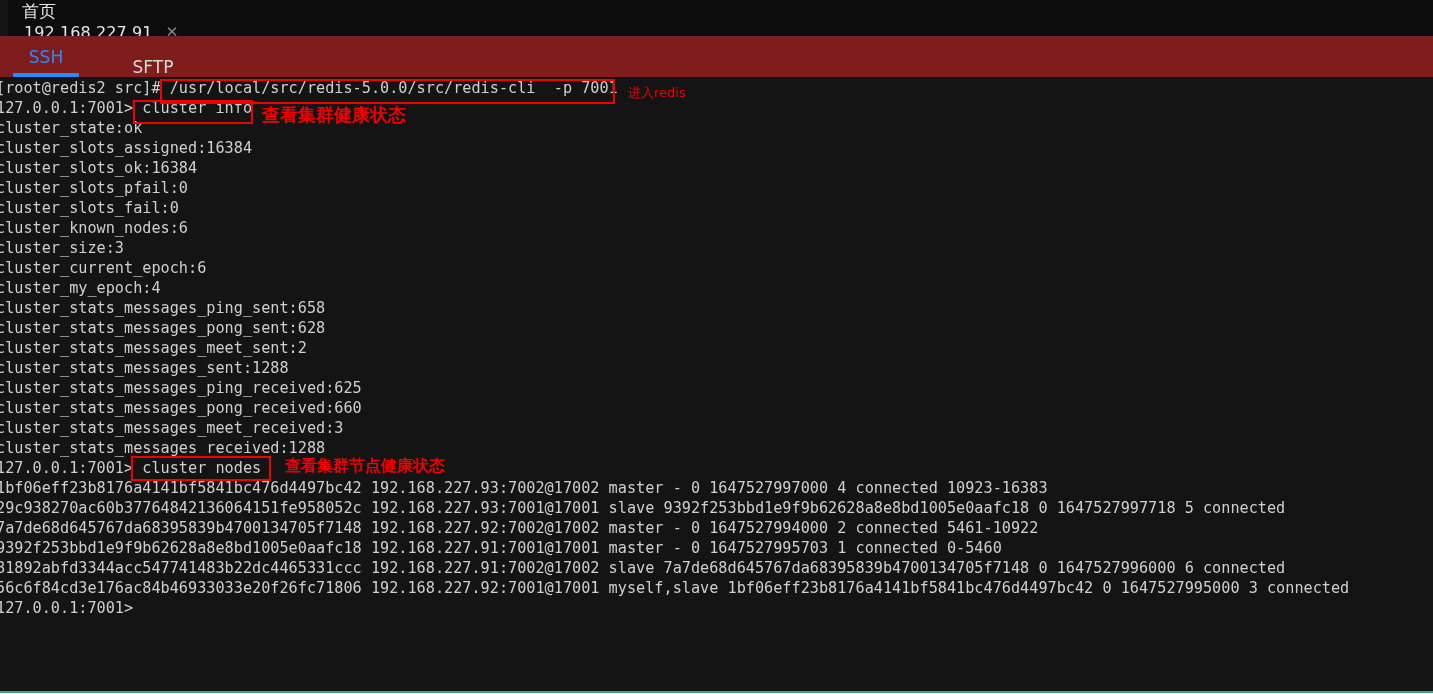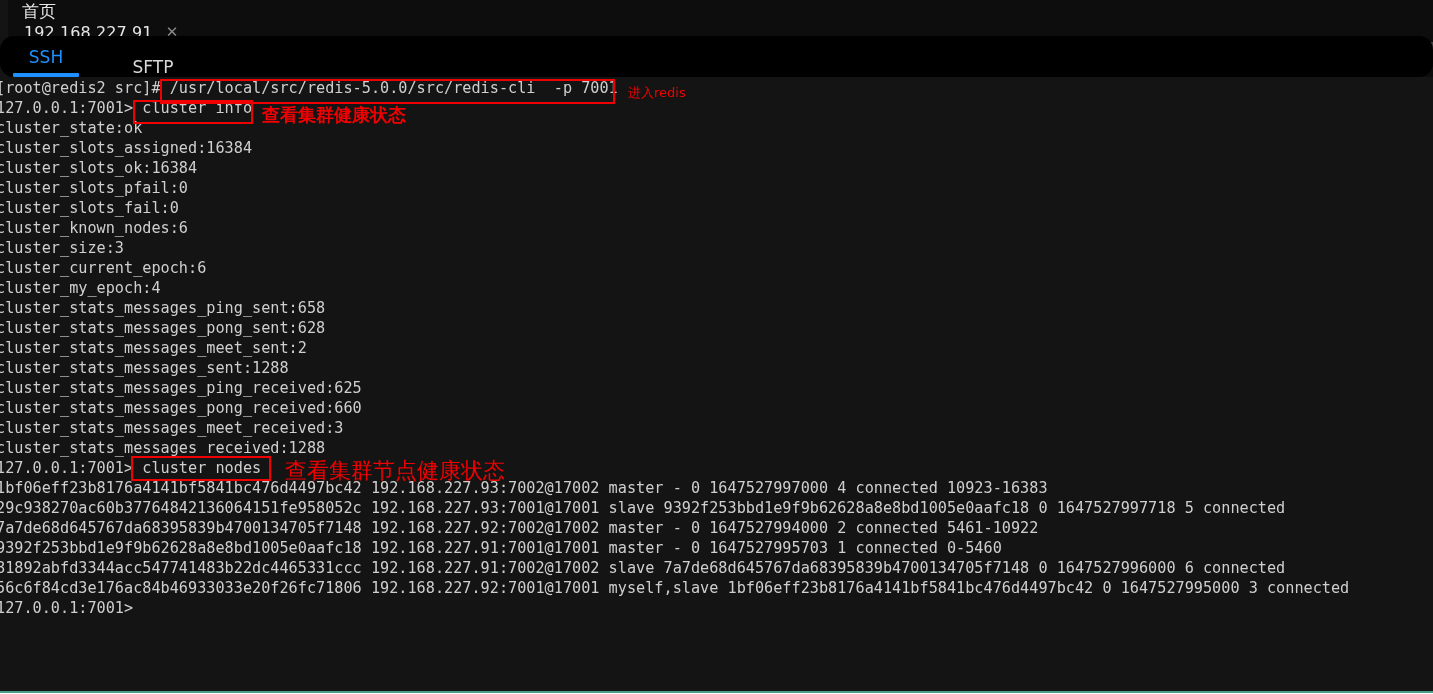--- a/index.html
+++ b/index.html
@@ -64,24 +64,23 @@
     font-family: "DejaVu Sans", sans-serif;
   }
   .tab.active .tab-close { color: #b9b9b9; }
 
   
   .protobar {
     position: absolute;
     left: 0; top: 36px;
     width: 1433px;
     height: 41px;
-    background: #000000;
+    background: #7f1d1d;
     display: flex;
     align-items: flex-start;
-    border-radius: 14px;
   }
   .proto {
     position: relative;
     height: 41px;
     box-sizing: border-box;
     display: flex;
     align-items: center;
     justify-content: center;
     font-size: 17px;
     font-family: "DejaVu Sans", sans-serif;
@@ -148,21 +147,21 @@
 
   .redlabel {
     position: absolute;
     color: #f00000;
     font-family: "DejaVu Sans", sans-serif;
     white-space: nowrap;
     user-select: none;
   }
   #lbl-redis { left: 628px; top: 84px;  font-size: 13px; }
   #lbl-info  { left: 262px; top: 103px; font-size: 18px; font-weight: bold; }
-  #lbl-nodes { left: 285px; top: 456px; font-size: 22px; font-weight: normal; }
+  #lbl-nodes { left: 285px; top: 456px; font-size: 16px; font-weight: bold; }
 
   
   .bottom-accent {
     position: absolute;
     left: 0;
     top: 691px;
     width: 1433px;
     height: 2px;
     background: #4a9d85;
   }

